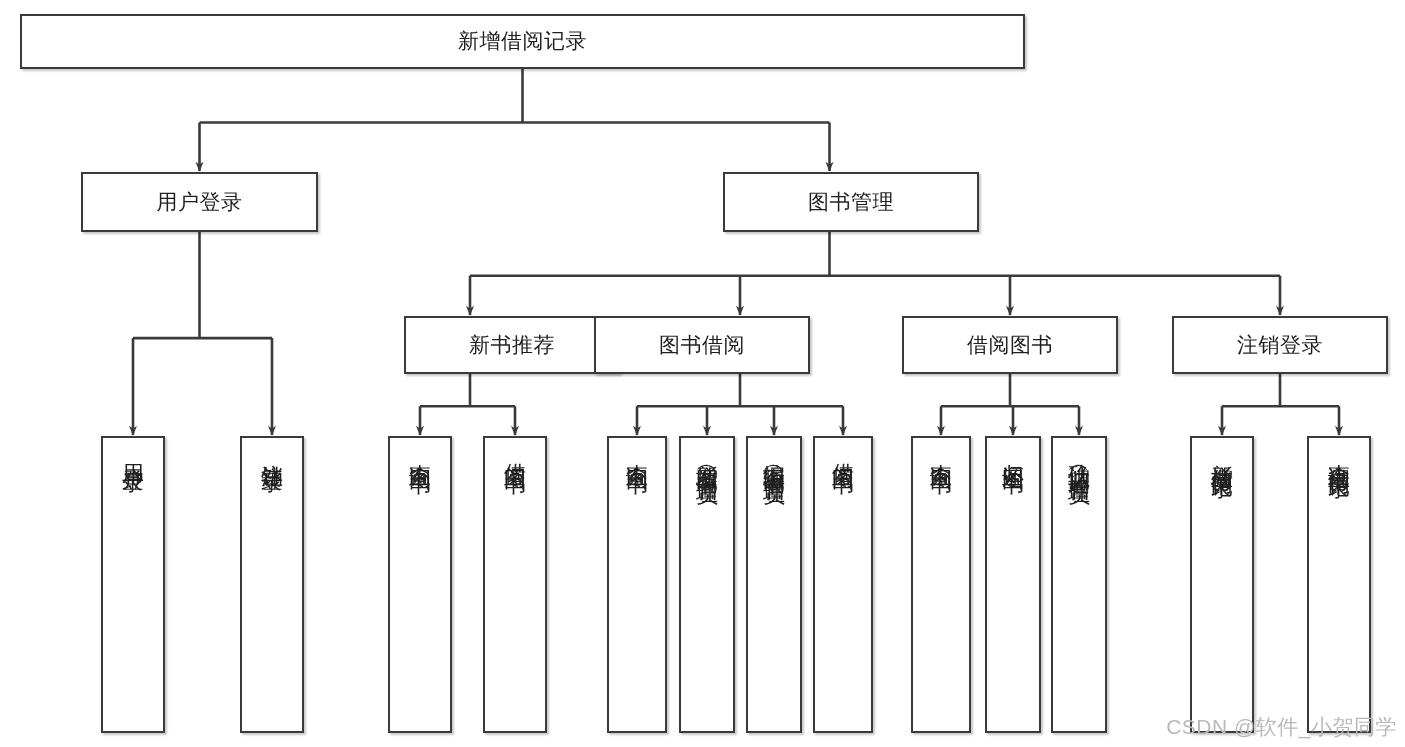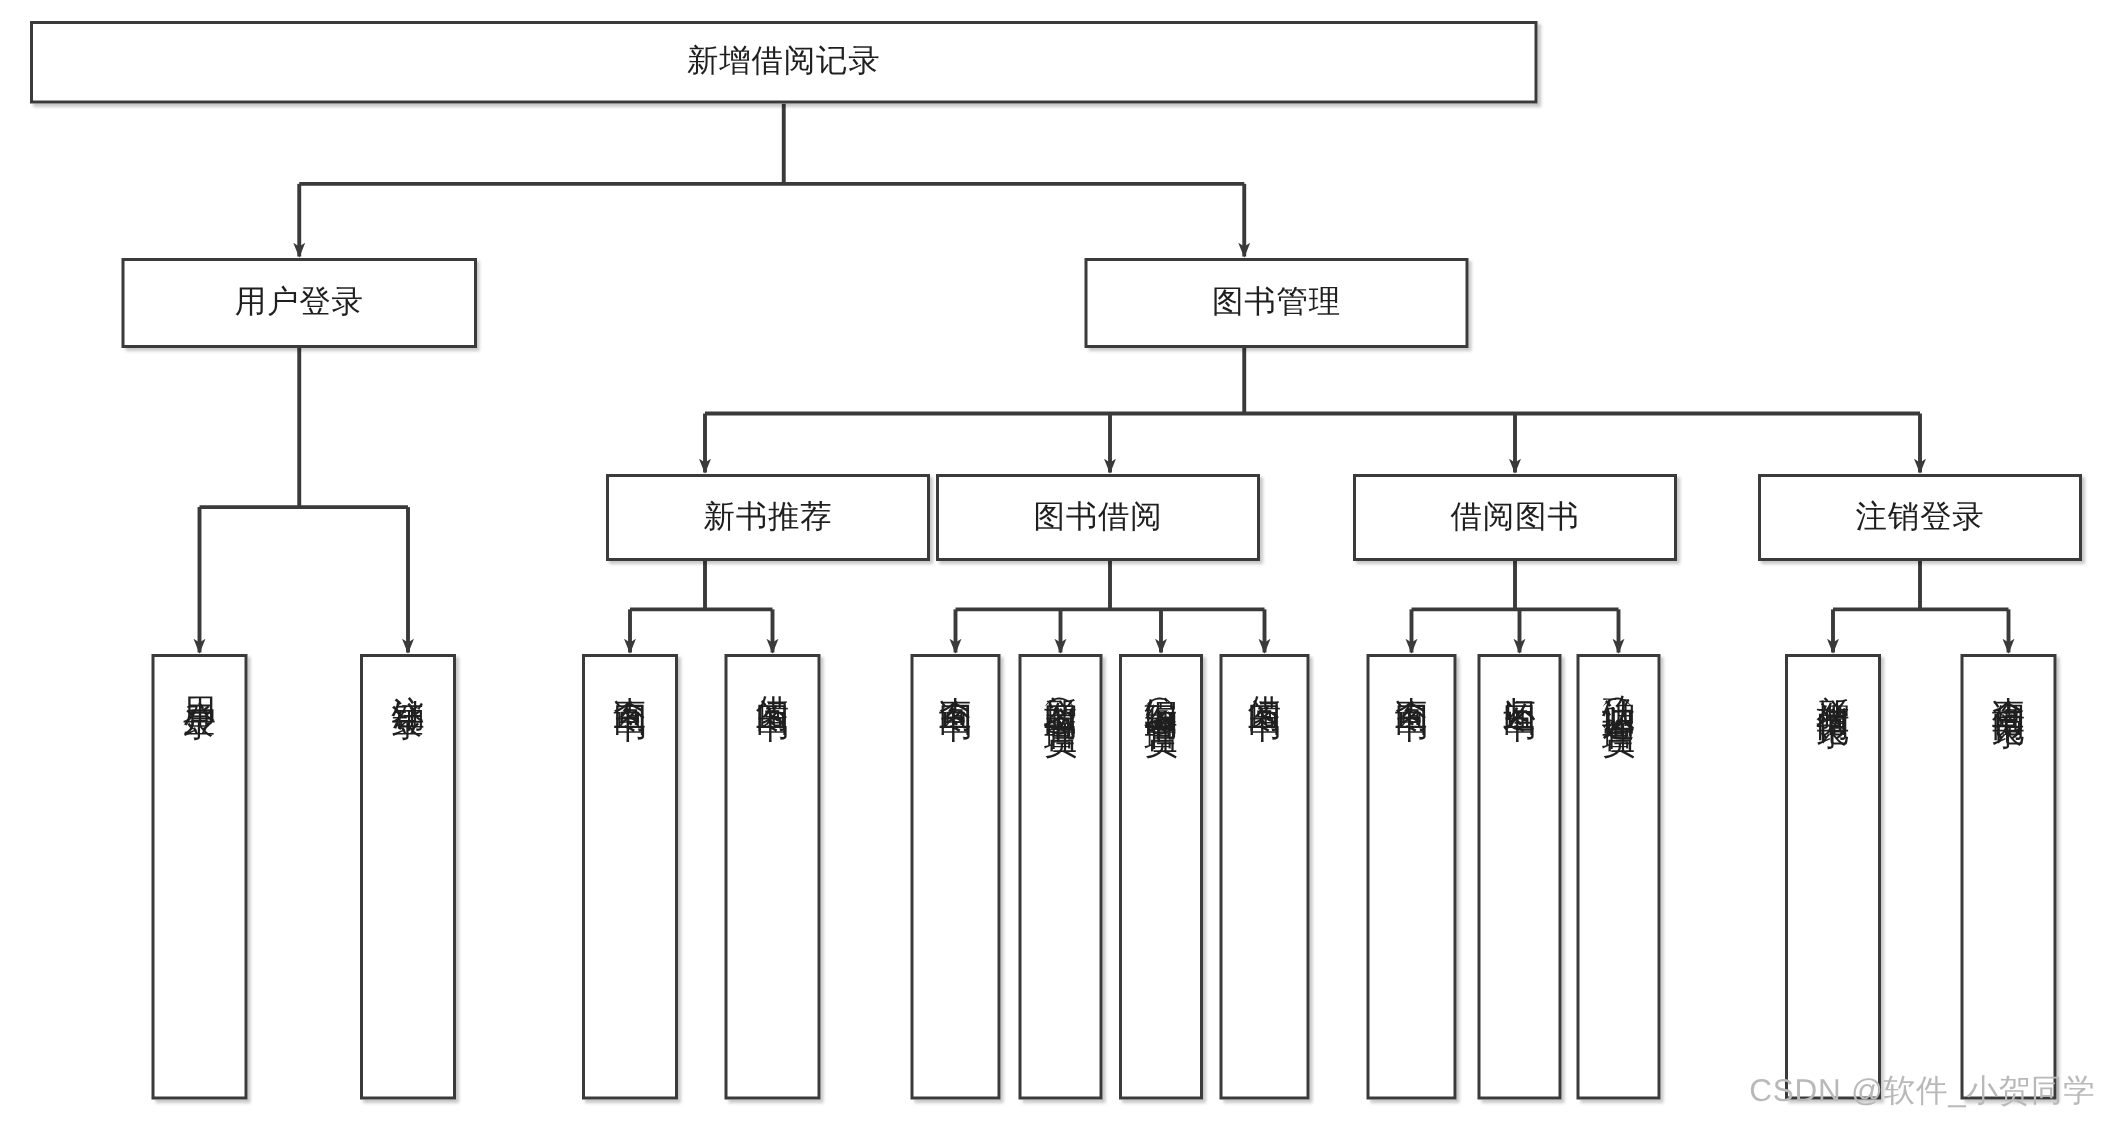--- a/index.html
+++ b/index.html
@@ -119,21 +119,21 @@
       </div>
       <div class="node horiz" style="left: 81px; top: 172px; width: 237px; height: 60px;">
         <span class="lbl">用户登录</span>
       </div>
       <div class="node horiz" style="left: 711px; top: 172px; width: 256px; height: 60px; margin-left: 12px;">
         <span class="lbl">图书管理</span>
       </div>
       <div class="node horiz" style="left: 362px; top: 316px; width: 216px; height: 58px; margin-left: 42px;">
         <span class="lbl">新书推荐</span>
       </div>
-      <div class="node horiz" style="left: 624px; top: 316px; width: 216px; height: 58px;">
+      <div class="node horiz" style="left: 594px; top: 316px; width: 216px; height: 58px;">
         <span class="lbl">图书借阅</span>
       </div>
       <div class="node horiz" style="left: 902px; top: 316px; width: 216px; height: 58px;">
         <span class="lbl">借阅图书</span>
       </div>
       <div class="node horiz" style="left: 1172px; top: 316px; width: 216px; height: 58px;">
         <span class="lbl">注销登录</span>
       </div>
       <div class="node vert" style="left: 101px; top: 436px; width: 64px; height: 297px;">
         <span class="lbl">用户登录</span>

